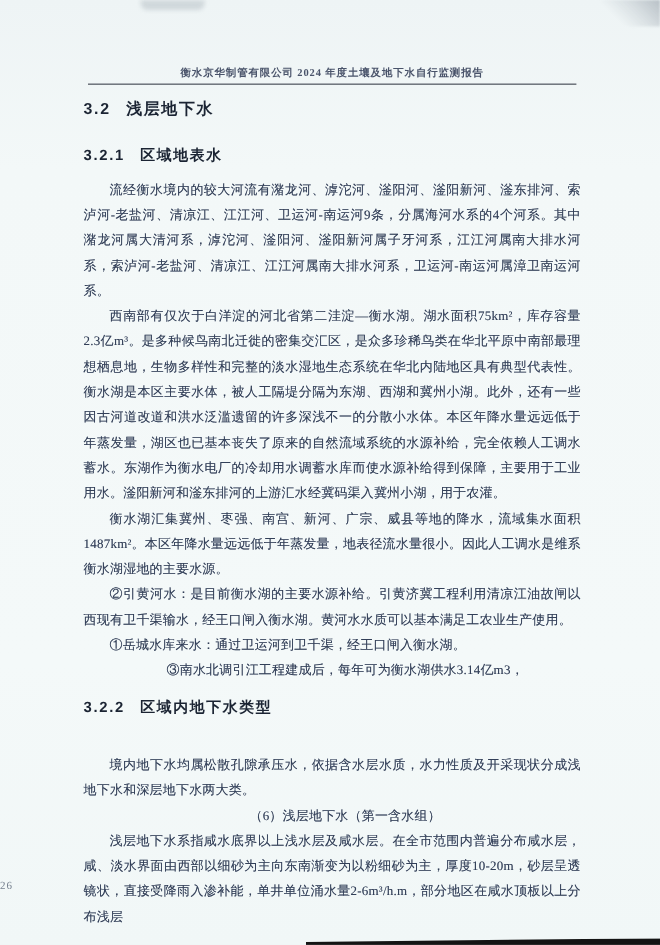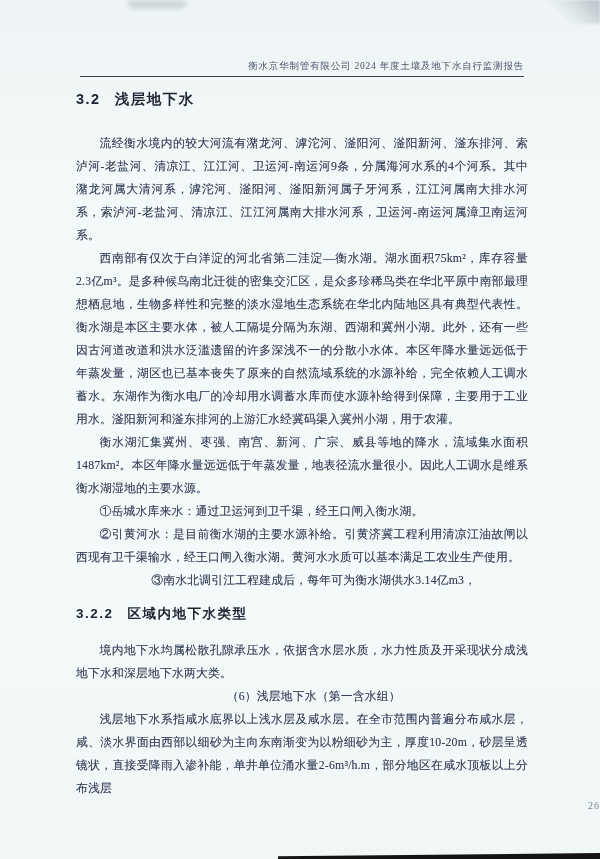--- a/index.html
+++ b/index.html
@@ -41,25 +41,26 @@
     background: #141414;
     clip-path: polygon(0 55%, 100% 0, 100% 100%, 0 100%);
   }
 
   
   .doc-header {
     position: absolute;
     left: 80px; right: 76px; top: 60px;
   }
   .doc-header-title {
-    text-align: right;
+    text-align: center;
     font-size: 9.5px;
     letter-spacing: 0.8px;
     color: #49536a;
     font-family: "Liberation Serif", "DejaVu Serif", serif;
+    font-weight: bold;
   }
   .doc-header-rule {
     margin-top: 3px;
     border-bottom: 1.7px solid #3c434e;
   }
 
   
   .content {
     position: absolute;
     left: 76px; right: 72px; top: 90px;
@@ -72,40 +73,40 @@
   }
   .h-321 {
     font-size: 13.5px;
     letter-spacing: 1.5px;
     margin-bottom: 11px;
   }
   .h-322 {
     font-size: 13.5px;
     letter-spacing: 1.5px;
     margin-top: 13px;
-    margin-bottom: 16px;
+    margin-bottom: 32px;
   }
   .h-num { margin-right: 14px; }
   .para {
     margin: 0;
     font-size: 11.8px;
     line-height: 23px;
     text-indent: 2em;
     text-align: justify;
     letter-spacing: 0.2px;
     color: #323f58;
     text-shadow: 0 0 0.5px rgba(50,63,88,0.45);
   }
   .para.no-justify { text-align: center; }
 
   
   .page-number {
     position: absolute;
     left: 0; right: 0; top: 800px;
-    text-align: right;
+    text-align: left;
     font-size: 10px;
     color: #76808f;
     letter-spacing: 1px;
   }
 </style>
 </head>
 <body>
 
 <div class="page">
 
@@ -116,30 +117,33 @@
     <div class="doc-header-title">衡水京华制管有限公司 2024 年度土壤及地下水自行监测报告</div>
     <div class="doc-header-rule"></div>
   </header>
 
   <main class="content">
 
     <h1 class="h-32">
       <span class="h-num">3.2</span><span>浅层地下水</span>
     </h1>
 
+    <h2 class="h-321">
+      <span class="h-num">3.2.1</span><span>区域地表水</span>
+    </h2>
 
     <p class="para">流经衡水境内的较大河流有潴龙河、滹沱河、滏阳河、滏阳新河、滏东排河、索泸河-老盐河、清凉江、江江河、卫运河-南运河9条，分属海河水系的4个河系。其中潴龙河属大清河系，滹沱河、滏阳河、滏阳新河属子牙河系，江江河属南大排水河系，索泸河-老盐河、清凉江、江江河属南大排水河系，卫运河-南运河属漳卫南运河系。</p>
 
     <p class="para">西南部有仅次于白洋淀的河北省第二洼淀—衡水湖。湖水面积75km²，库存容量2.3亿m³。是多种候鸟南北迁徙的密集交汇区，是众多珍稀鸟类在华北平原中南部最理想栖息地，生物多样性和完整的淡水湿地生态系统在华北内陆地区具有典型代表性。衡水湖是本区主要水体，被人工隔堤分隔为东湖、西湖和冀州小湖。此外，还有一些因古河道改道和洪水泛滥遗留的许多深浅不一的分散小水体。本区年降水量远远低于年蒸发量，湖区也已基本丧失了原来的自然流域系统的水源补给，完全依赖人工调水蓄水。东湖作为衡水电厂的冷却用水调蓄水库而使水源补给得到保障，主要用于工业用水。滏阳新河和滏东排河的上游汇水经冀码渠入冀州小湖，用于农灌。</p>
 
     <p class="para">衡水湖汇集冀州、枣强、南宫、新河、广宗、威县等地的降水，流域集水面积1487km²。本区年降水量远远低于年蒸发量，地表径流水量很小。因此人工调水是维系衡水湖湿地的主要水源。</p>
 
+    <p class="para">②引黄河水：是目前衡水湖的主要水源补给。引黄济冀工程利用清凉江油故闸以西现有卫千渠输水，经王口闸入衡水湖。黄河水水质可以基本满足工农业生产使用。</p>
+
     <p class="para">①岳城水库来水：通过卫运河到卫千渠，经王口闸入衡水湖。</p>
-
-    <p class="para">②引黄河水：是目前衡水湖的主要水源补给。引黄济冀工程利用清凉江油故闸以西现有卫千渠输水，经王口闸入衡水湖。黄河水水质可以基本满足工农业生产使用。</p>
 
     <p class="para no-justify">③南水北调引江工程建成后，每年可为衡水湖供水3.14亿m3，</p>
 
     <h2 class="h-322">
       <span class="h-num">3.2.2</span><span>区域内地下水类型</span>
     </h2>
 
     <p class="para">境内地下水均属松散孔隙承压水，依据含水层水质，水力性质及开采现状分成浅地下水和深层地下水两大类。</p>
 
     <p class="para no-justify">（6）浅层地下水（第一含水组）</p>

